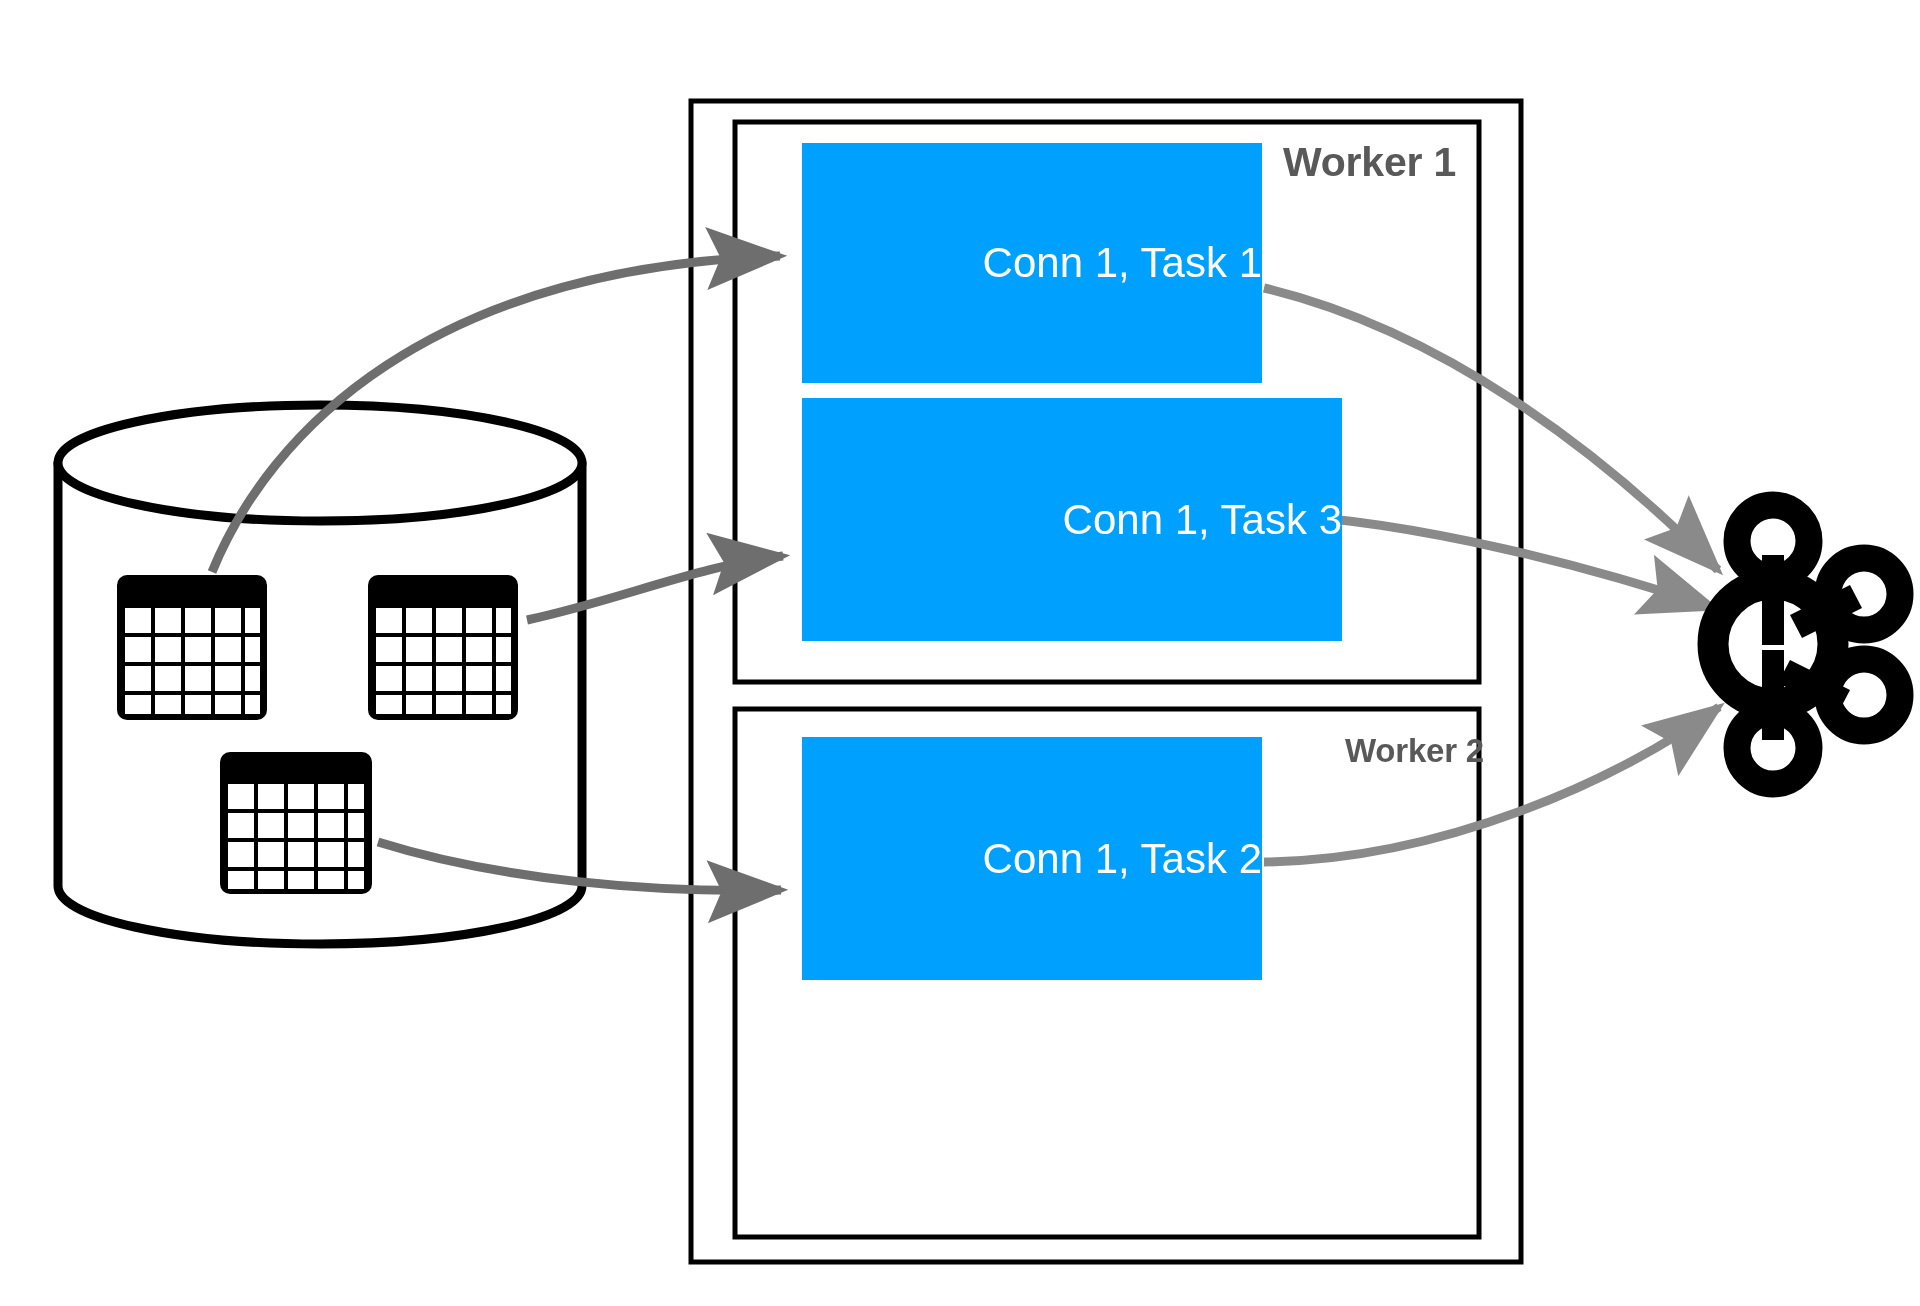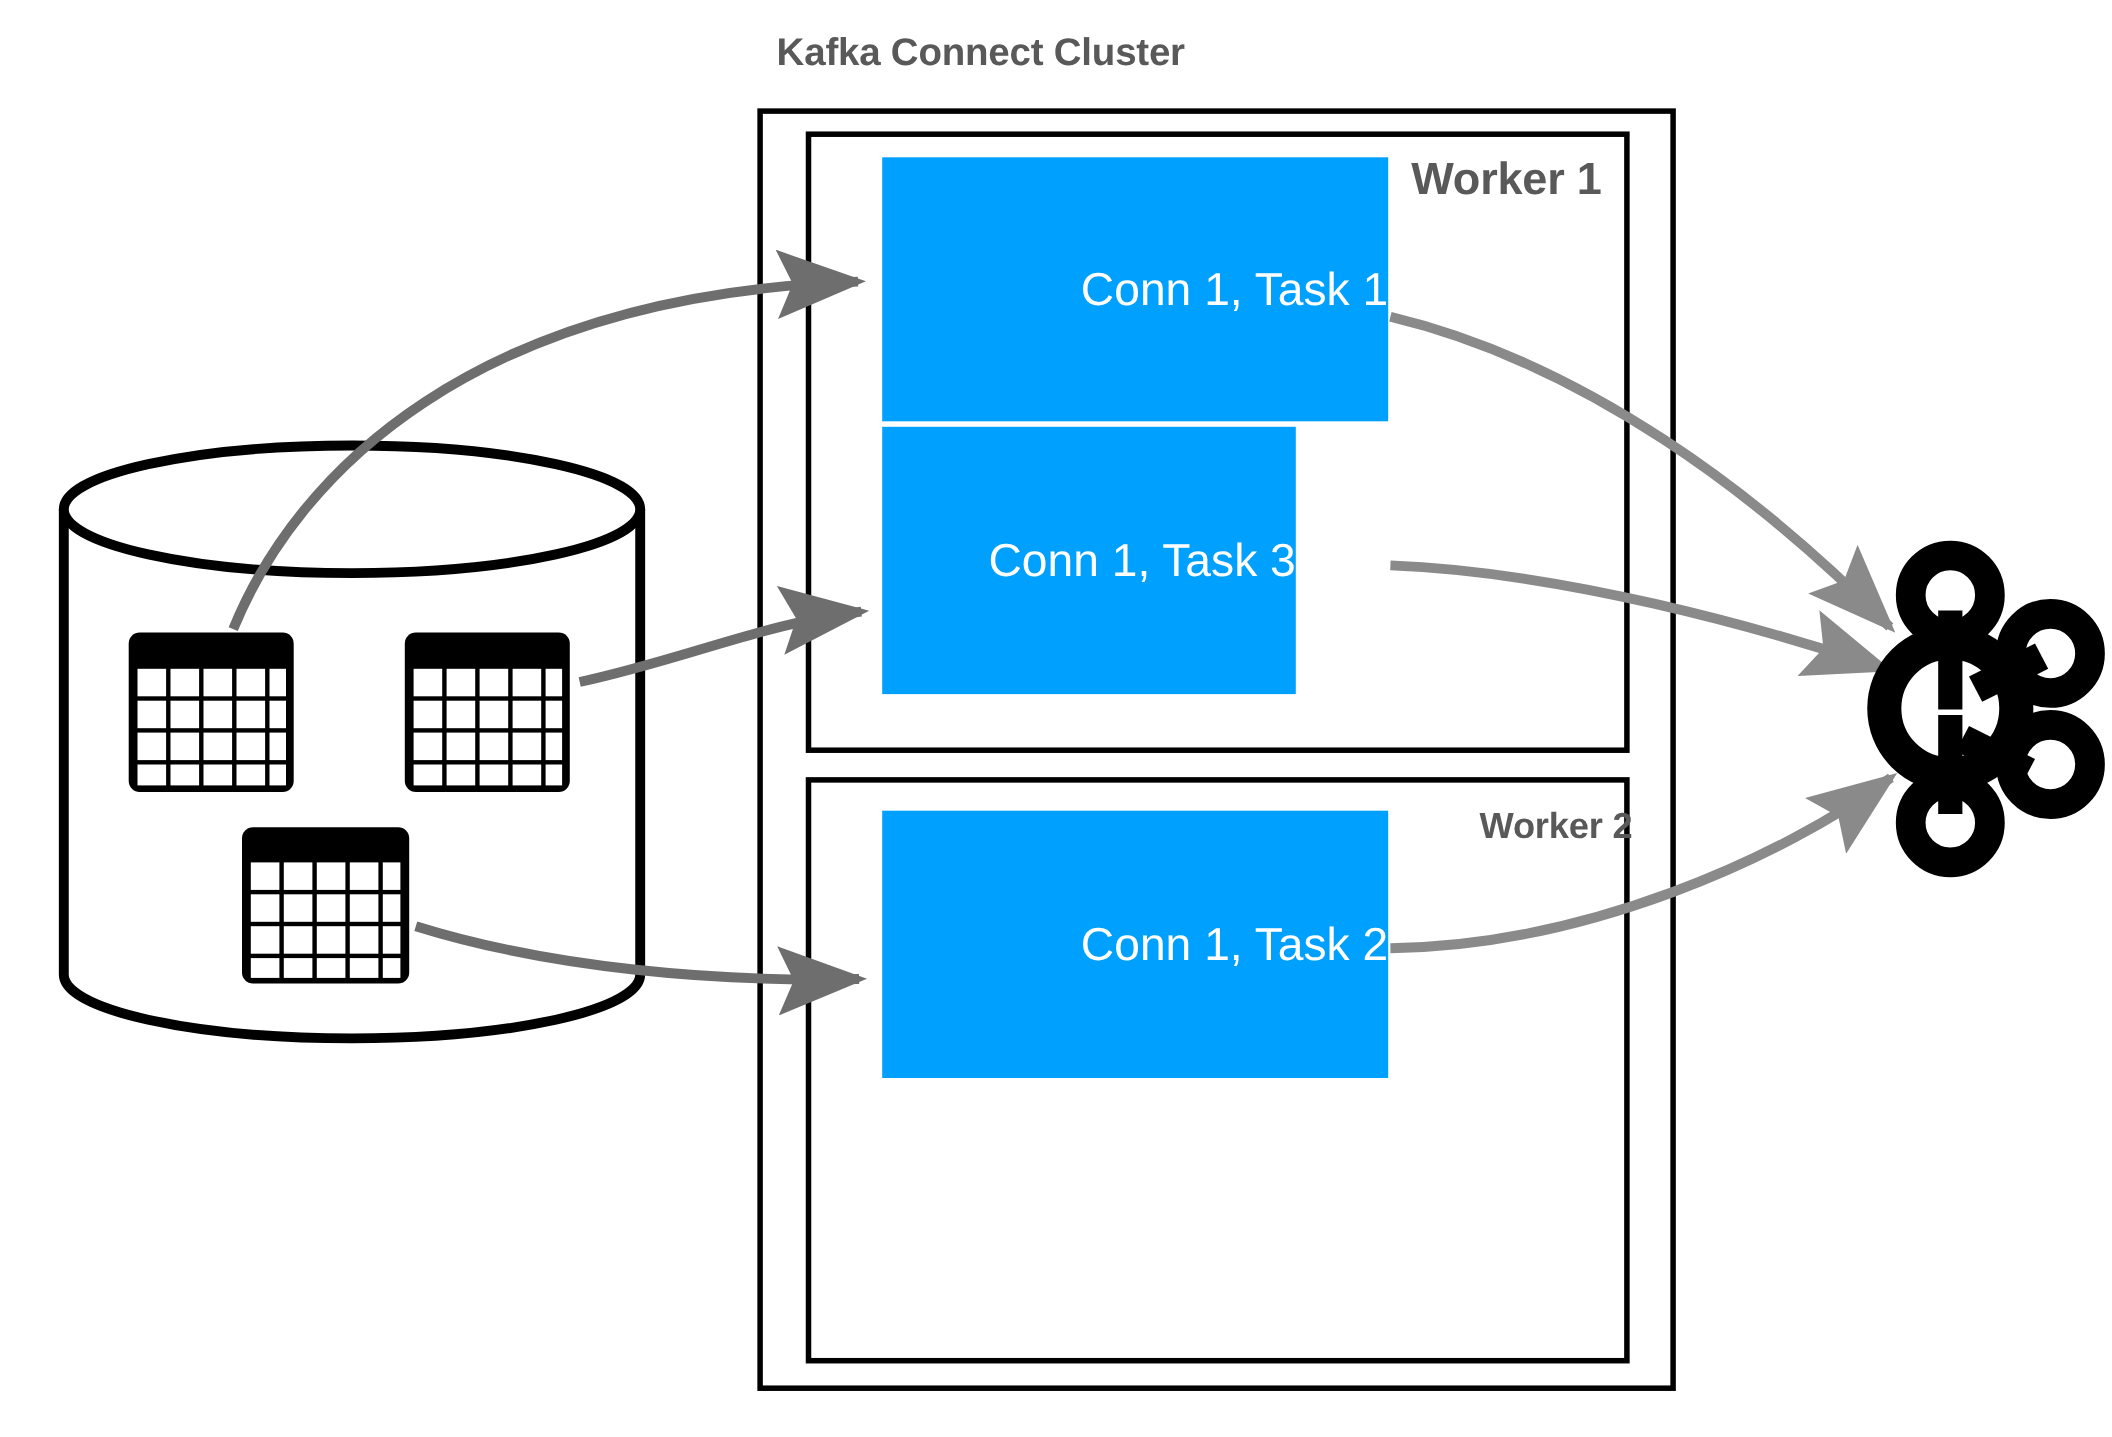--- a/index.html
+++ b/index.html
@@ -58,21 +58,21 @@
   }
   .task-label {
     color: #ffffff;
     font-family: "Liberation Sans", sans-serif;
     font-weight: normal;
     font-size: 42px;
     letter-spacing: 0px;
     white-space: nowrap;
   }
   #task-box-1 { left: 802px; top: 143px;  width: 460px; height: 240px; }
-  #task-box-3 { left: 802px; top: 388px;  width: 376px; height: 243px; }
+  #task-box-3 { left: 802px; top: 398px;  width: 540px; height: 243px; }
   #task-box-2 { left: 802px; top: 737px;  width: 460px; height: 243px; }
 </style>
 </head>
 <body>
 
 <div id="stage">
 
   <svg id="diagram-svg" viewBox="0 0 1920 1306">
     <defs>
       <marker id="arrowhead-gray" markerWidth="9" markerHeight="7" refX="8.2" refY="3.5" orient="auto" markerUnits="strokeWidth">
@@ -190,21 +190,20 @@
       <circle cx="1773" cy="541" r="36" fill="none" stroke="#000000" stroke-width="27"></circle>
 
       <circle cx="1773" cy="748" r="36" fill="none" stroke="#000000" stroke-width="27"></circle>
 
       <circle cx="1864" cy="594" r="36" fill="none" stroke="#000000" stroke-width="27"></circle>
 
       <circle cx="1864" cy="695" r="36" fill="none" stroke="#000000" stroke-width="27"></circle>
     </g>
   </svg>
 
-  <div class="lbl" id="cluster-title">Kafka Connect Cluster</div>
 
   <div class="lbl" id="worker1-title">Worker 1</div>
 
   <div class="lbl" id="worker2-title">Worker 2</div>
 
   <div class="task-box" id="task-box-1">
     <span class="task-label">Conn 1, Task 1</span>
   </div>
 
   <div class="task-box" id="task-box-3">

